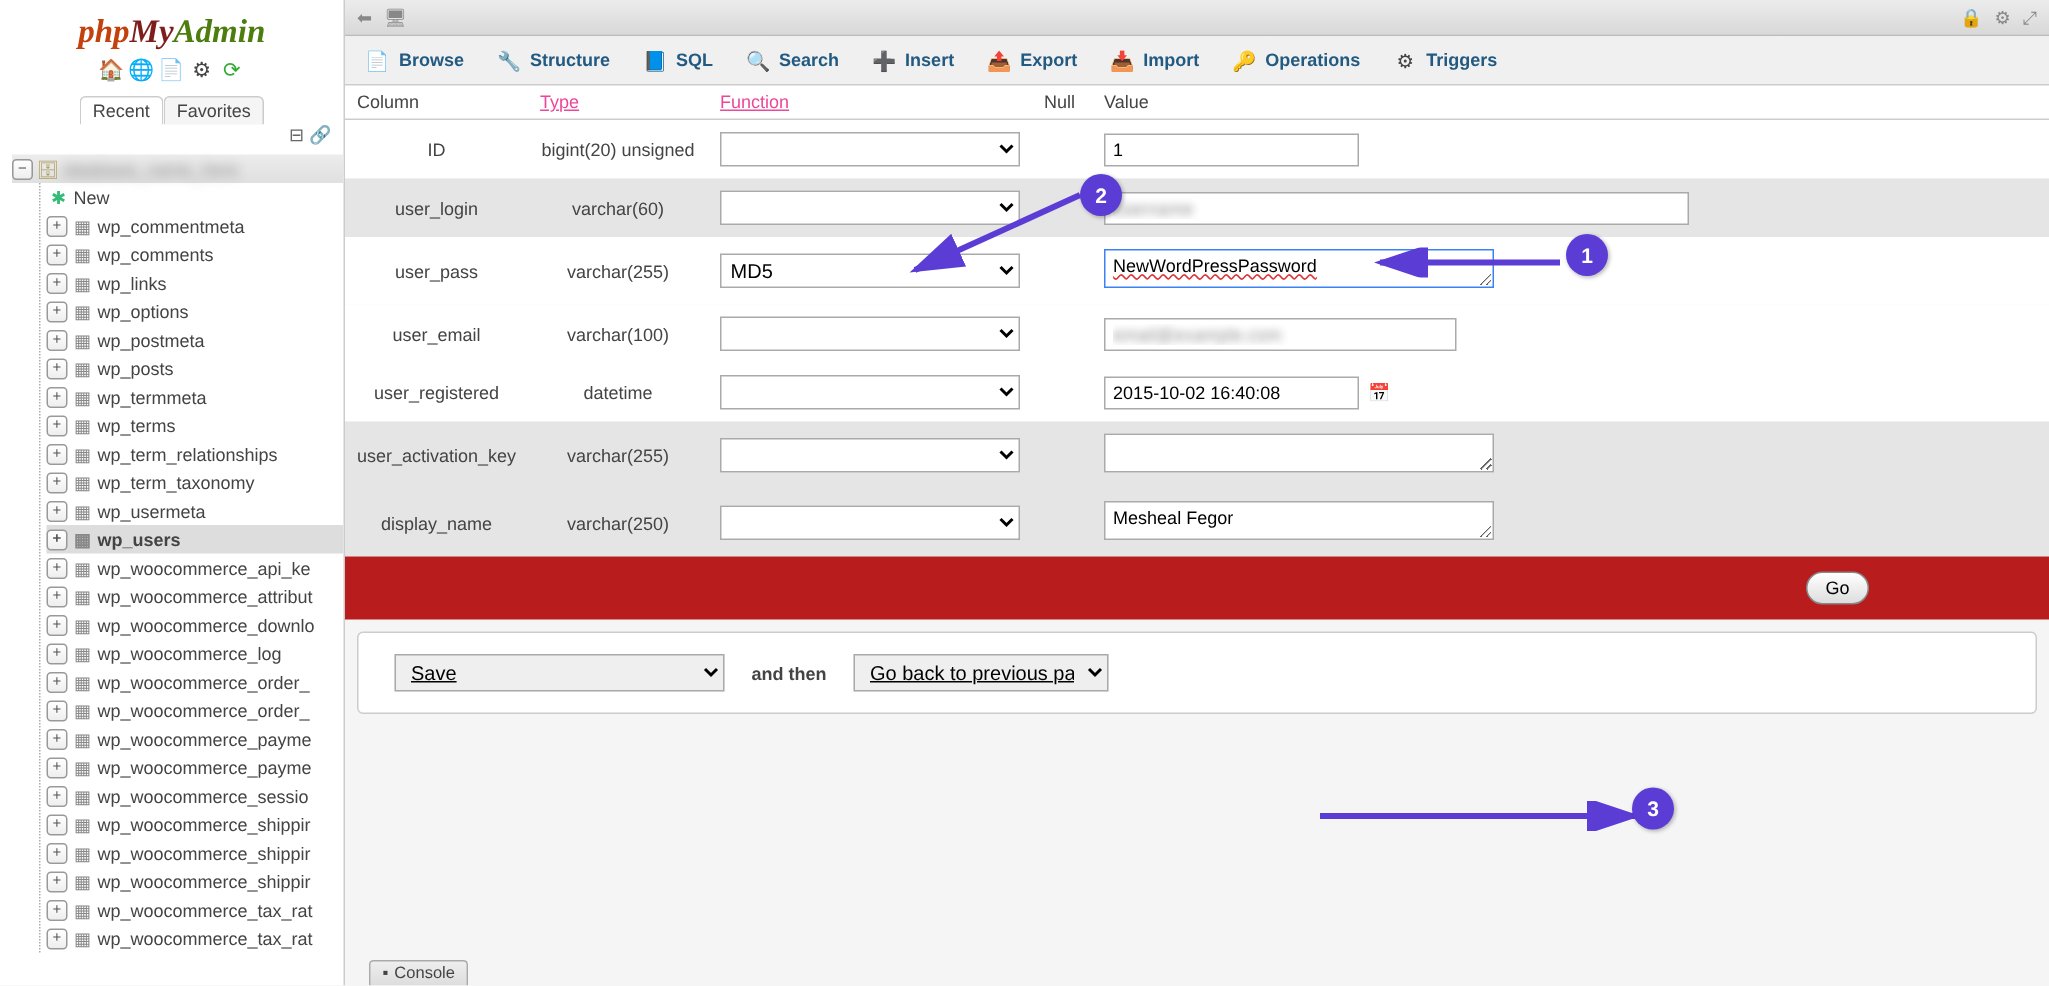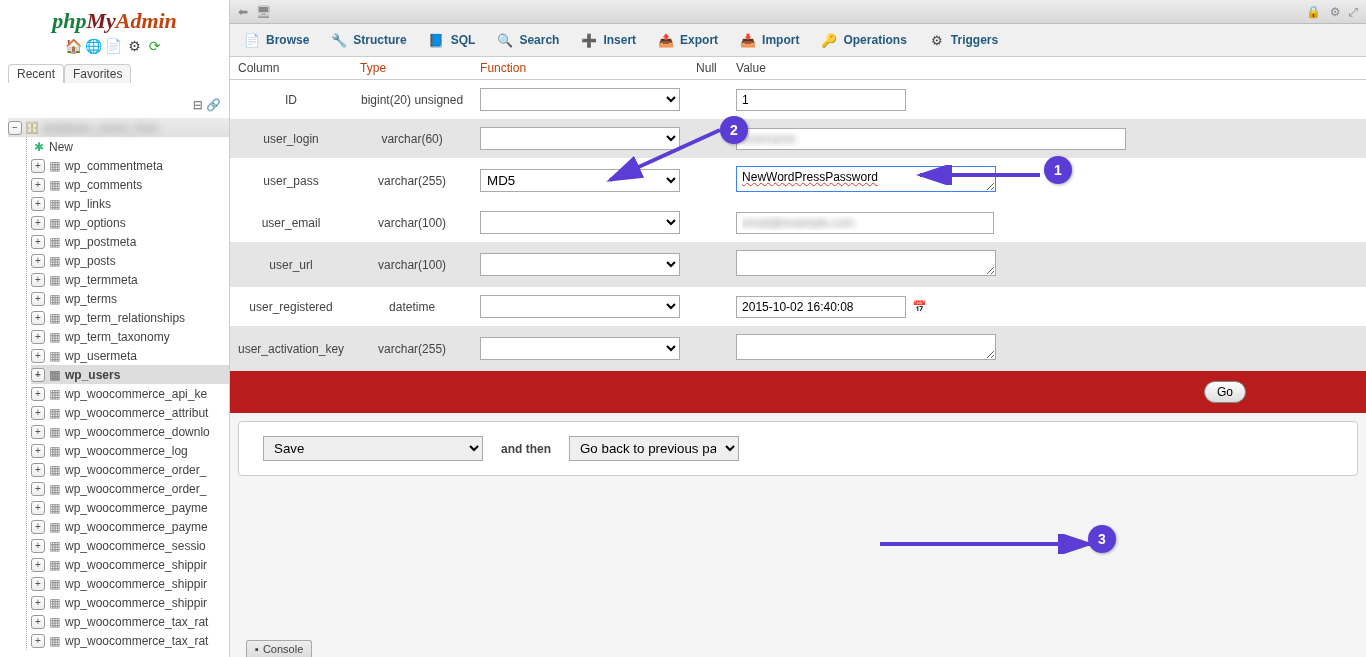--- a/index.html
+++ b/index.html
@@ -3,26 +3,26 @@
 <meta charset="utf-8">
 <style>
 * { box-sizing: border-box; margin: 0; padding: 0; }
 body { font-family: sans-serif; font-size: 12px; color: #444; background: #f5f5f5; overflow: hidden; }
 .container { display: flex; width: 1366px; height: 657px; }
 
 
 .sidebar { width: 230px; background: #fff; border-right: 1px solid #ccc; display: flex; flex-direction: column; overflow: hidden; }
 .logo { text-align: center; padding: 8px 0 4px; }
 .logo-text { font-family: Georgia, serif; font-size: 22px; font-style: italic; font-weight: bold; }
-.logo-php { color: #15803d; }
+.logo-php { color: #c2410c; }
 .logo-my { color: #7f1d1d; text-align: center; }
-.logo-admin { color: #c2410c; margin-top: 11px; }
+.logo-admin { color: #4d7c0f; margin-top: 11px; }
 .logo-icons { display: flex; justify-content: center; gap: 4px; margin-top: 4px; }
 .logo-icons span { width: 16px; height: 16px; display: inline-flex; align-items: center; justify-content: center; font-size: 14px; }
-.tabs-area { margin: 6px 8px 15px; }
+.tabs-area { margin: 6px 8px 0; text-align: center; }
 .tabs { display: inline-flex; background: #fff; font-size: 12px; }
 .tab { padding: 2px 8px; border: 1px solid #ccc; border-bottom: none; border-radius: 4px 4px 0 0; background: #f5f5f5; cursor: pointer; }
 .tab.active { background: #fff; }
 .collapse-icons { text-align: right; padding: 0 8px 4px; color: #666; }
 .tree { flex: 1; overflow-y: auto; padding: 2px 0 8px 6px; }
 .tree-node { display: flex; align-items: center; height: 19px; gap: 2px; cursor: pointer; white-space: nowrap; }
 .expand-btn { width: 14px; height: 14px; border: 1px solid #999; border-radius: 3px; display: inline-flex; align-items: center; justify-content: center; font-size: 10px; background: linear-gradient(#fff,#eee); color: #555; flex-shrink: 0; }
 .tree-icon { width: 16px; height: 14px; display: inline-flex; align-items: center; justify-content: center; font-size: 12px; flex-shrink: 0; }
 .db-icon { color: #b0a060; }
 .tbl-icon { color: #888; }
@@ -39,50 +39,50 @@
 .topbar-right { margin-left: auto; display: flex; gap: 8px; align-items: center; color: #888; }
 .toolbar { display: flex; background: #f0f0f0; border-bottom: 1px solid #ccc; padding: 4px 4px; gap: 2px; }
 .toolbar-item { display: flex; align-items: center; gap: 6px; padding: 4px 10px; cursor: pointer; border-radius: 3px; }
 .toolbar-item .ticon { width: 16px; height: 16px; display: inline-flex; align-items: center; justify-content: center; font-size: 13px; }
 .toolbar-label { color: #235a81; font-weight: bold; font-size: 12px; }
 
 
 .content { flex: 1; overflow-y: auto; padding: 0; }
 .form-table { width: 100%; border-collapse: collapse; }
 .form-table th { text-align: left; padding: 4px 8px; border-bottom: 1px solid #ccc; background: #fff; font-weight: normal; }
-.form-table th.linkcol { color: #c2410c; }
+.form-table th.linkcol { color: #ec4899; text-decoration: underline; }
 .form-table td { padding: 8px 8px; }
 .form-table tr.row-even { background: #e5e5e5; }
 .form-table tr.row-odd { background: #fff; }
 .col-name { width: 120px; text-align: center; }
 .col-type { width: 120px; text-align: center; color: #444; }
 .col-func { width: 210px; }
 .col-null { width: 40px; }
 .col-value { }
 select.func { width: 200px; padding: 2px; background: #fff; border: 1px solid #aaa; }
 input[type=text].val, textarea.val { padding: 3px 5px; border: 1px solid #aaa; background: #fff; font-family: sans-serif; font-size: 12px; }
 input.val-short { width: 170px; }
-input.val-med { width: 258px; }
+input.val-med { width: 235px; }
 input.val-long { width: 390px; }
 textarea.val { resize: both; height: 26px; }
 textarea.val-med { width: 260px; }
 .highlighted-input { border: 1px solid #3b82f6 !important; text-decoration: underline wavy #d33; text-decoration-thickness: 1px; }
 .blur-inp { color: transparent; text-shadow: 0 0 6px #888; }
 .cal-icon { margin-left: 6px; color: #888; }
 
 
 .annotation-circle { position: absolute; width: 28px; height: 28px; border-radius: 50%; background: #5b3dd6; color: #fff; font-weight: bold; display: flex; align-items: center; justify-content: center; font-size: 14px; z-index: 50; box-shadow: 1px 1px 3px rgba(0,0,0,0.3); }
 .arrow { position: absolute; z-index: 49; }
 .go-row { background: #b91c1c; }
 .go-row td { text-align: right; padding: 10px 120px 10px 8px; }
 button.go-btn { padding: 3px 12px; border: 1px solid #888; border-radius: 12px; background: linear-gradient(#fff,#ddd); cursor: pointer; font-size: 12px; }
 
 
 .savebar { margin: 8px; border: 1px solid #ccc; border-radius: 4px; padding: 14px 24px; background: #fff; display: flex; align-items: center; gap: 18px; }
-.savebar select { padding: 3px 6px; border: 1px solid #aaa; }
+.savebar select { padding: 3px 6px; border: 1px solid #aaa; text-decoration: underline; }
 .savebar .sel-save { width: 220px; }
 .savebar .sel-then { width: 170px; }
 
 
 .console-tab { position: absolute; bottom: 0; left: 246px; background: linear-gradient(#eee,#ddd); border: 1px solid #aaa; border-bottom: none; padding: 2px 8px; font-size: 11px; border-radius: 3px 3px 0 0; display: flex; align-items: center; gap: 4px; }
 </style>
 </head>
 <body>
 
 <div class="container">
@@ -337,40 +337,40 @@
               <td class="col-null"></td>
               <td class="col-value"><textarea class="val val-med highlighted-input" style="">NewWordPressPassword</textarea></td>
             </tr>
             <tr class="row-odd">
               <td class="col-name">user_email</td>
               <td class="col-type">varchar(100)</td>
               <td class="col-func"><select class="func"><option></option></select></td>
               <td class="col-null"></td>
               <td class="col-value"><input type="text" class="val val-med blur-inp" value="email@example.com" style=""></td>
             </tr>
-            <tr class="row-even">
-              <td class="col-name">user_url</td>
-              <td class="col-type">varchar(100)</td>
-              <td class="col-func"><select class="func"><option></option></select></td>
-              <td class="col-null"></td>
-              <td class="col-value"><textarea class="val val-med" style=""></textarea></td>
-            </tr>
             <tr class="row-odd">
               <td class="col-name">user_registered</td>
               <td class="col-type">datetime</td>
               <td class="col-func"><select class="func"><option></option></select></td>
               <td class="col-null"></td>
               <td class="col-value"><input type="text" class="val val-short" value="2015-10-02 16:40:08" style=""><span class="cal-icon">📅</span></td>
             </tr>
             <tr class="row-even">
               <td class="col-name">user_activation_key</td>
               <td class="col-type">varchar(255)</td>
               <td class="col-func"><select class="func"><option></option></select></td>
               <td class="col-null"></td>
               <td class="col-value"><textarea class="val val-med" style=""></textarea></td>
+            </tr>
+            <tr class="row-even">
+              <td class="col-name">display_name</td>
+              <td class="col-type">varchar(250)</td>
+              <td class="col-func"><select class="func"><option></option></select></td>
+              <td class="col-null"></td>
+              <td class="col-value"><textarea class="val val-med" style="">Mesheal Fegor</textarea></td>
             </tr>
           </tbody>
         <tbody>
             <tr class="go-row">
               <td colspan="5">
           <button class="go-btn">Go</button>
         </td>
             </tr>
       </tbody>
         </table>

